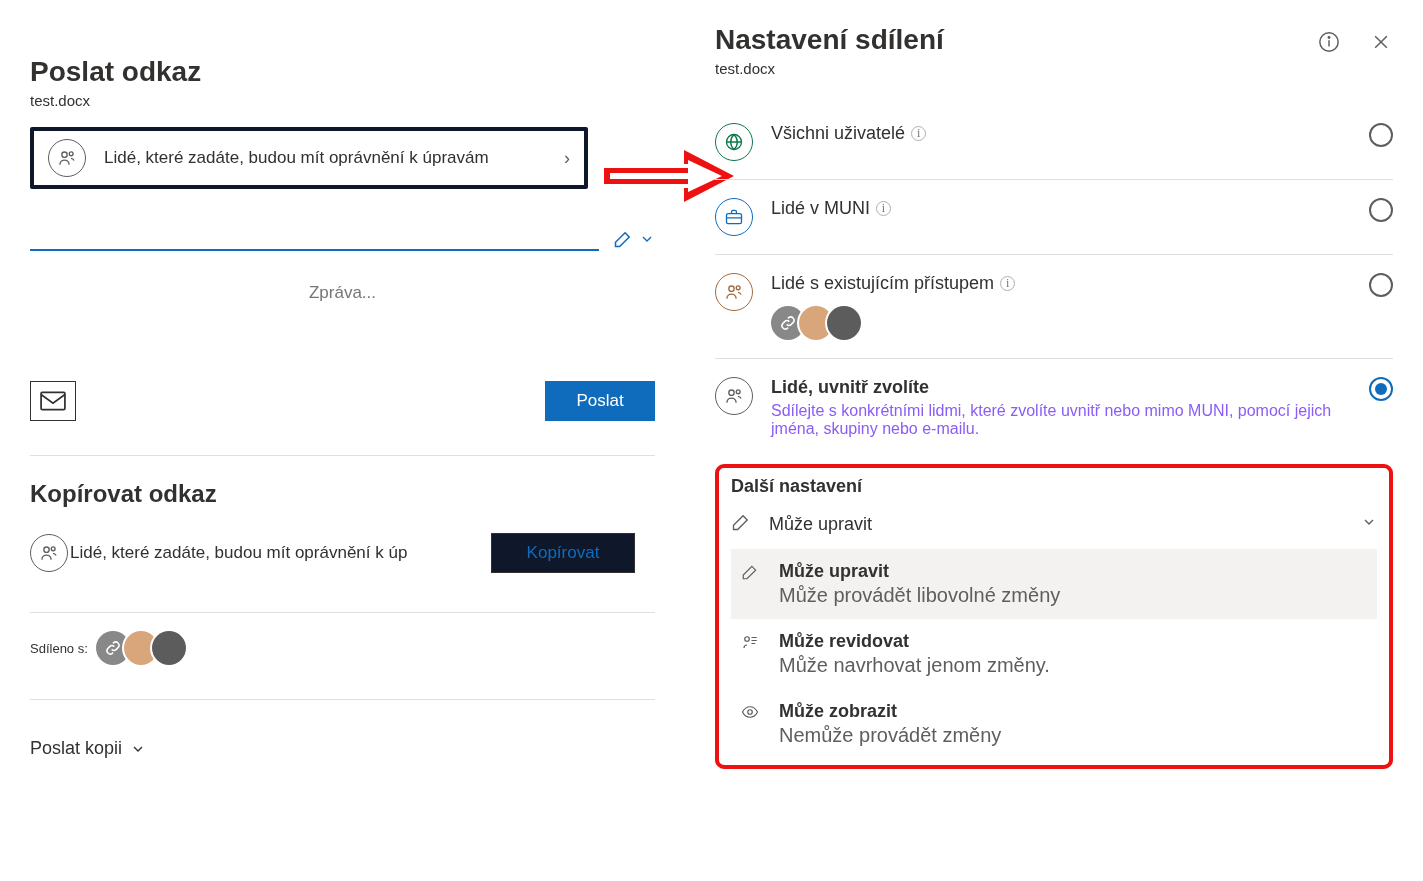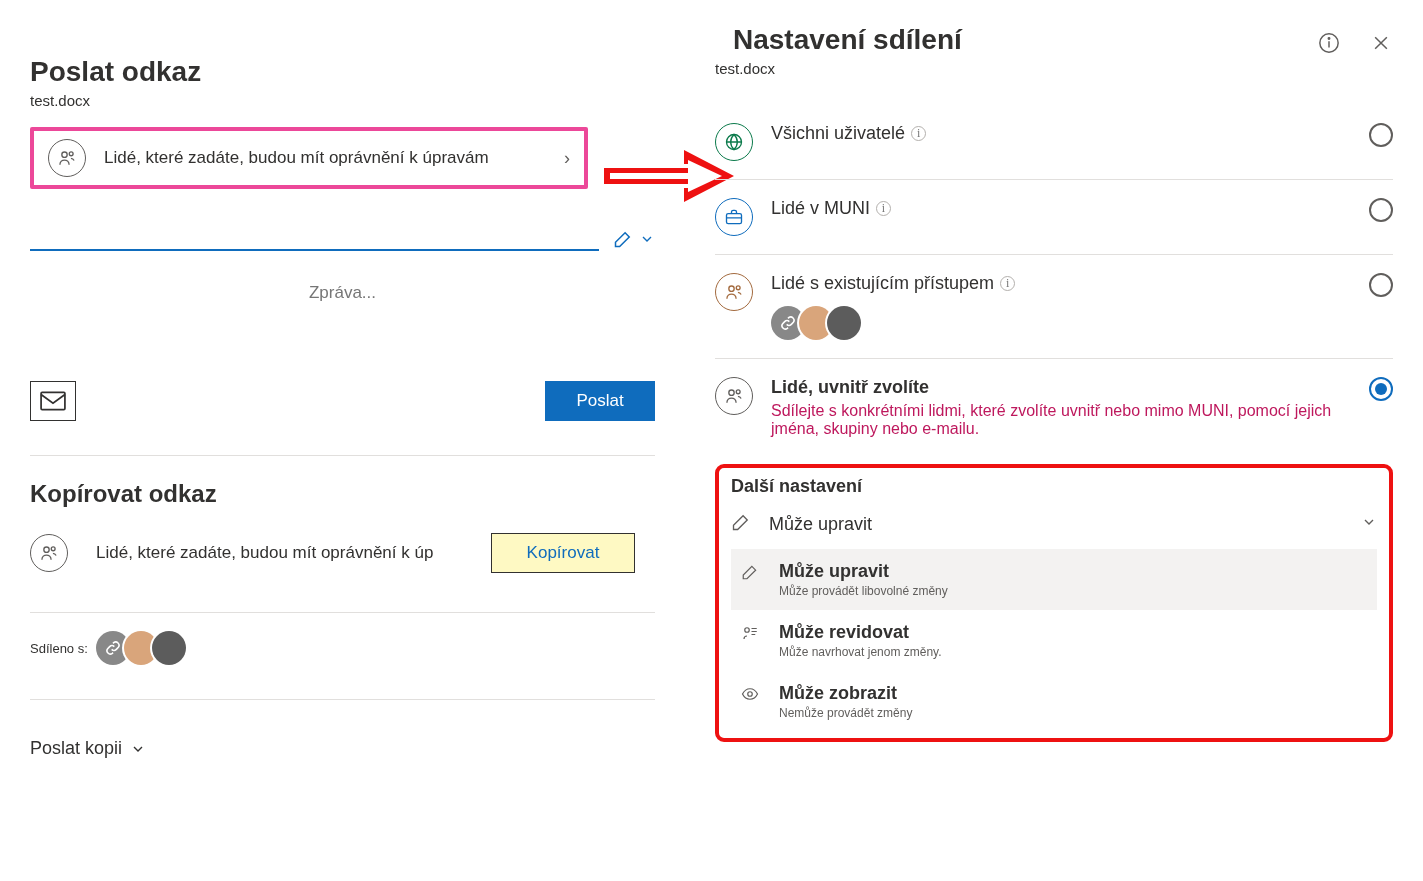--- a/index.html
+++ b/index.html
@@ -13,21 +13,21 @@
   }
   .root { display: flex; width: 100%; height: 100%; }
   .left-pane   { width: 685px; padding: 28px 30px 0 30px; position: relative; }
   .right-pane  { flex: 1; padding: 24px 30px 0 30px; position: relative; display: flex; flex-direction: column; }
   .arrow-gap   { position: absolute; left: 604px; top: 148px; width: 130px; height: 56px; }
 
   h1.page-title { font-size: 28px; font-weight: 700; margin: 28px 0 4px 0; }
   .filename { font-size: 15px; color: #323130; margin-bottom: 18px; }
 
   .perm-row {
-    border: 4px solid #ec4899; border-radius: 2px;
+    border: 4px solid #0f172a; border-radius: 2px;
     height: 62px; padding: 16px 14px;
     display: flex; align-items: center; gap: 18px;
     width: 558px;
     font-size: 17px;
   }
   .circled-icon {
     width: 38px; height: 38px; border: 1.5px solid #605e5c; border-radius: 50%;
     display: flex; align-items: center; justify-content: center;
     color: #605e5c; flex-shrink: 0;
   }
@@ -54,46 +54,46 @@
   .send-btn {
     width: 110px; height: 40px;
     background: #0f6cbd; color: #fff;
     border: none; font-size: 17px; cursor: pointer;
   }
 
   .section-rule { border: none; border-top: 1px solid #e1dfdd; margin: 34px 0 0 0; }
   h2.section-title { font-size: 24px; font-weight: 600; margin: 24px 0 20px 0; }
 
   .copy-row {
-    display: flex; align-items: center; gap: 28px;
+    display: flex; align-items: center; gap: 2px;
     font-size: 17px; height: 50px; width: 605px;
   }
   .copy-txt { flex: 1; white-space: nowrap; overflow: hidden; text-overflow: ellipsis; min-width:0; }
   .copy-btn {
     width: 144px; height: 40px;
-    border: 1.5px solid #323130; background: #fef9c3;
+    border: 1.5px solid #323130; background: #0f172a;
     color: #0f6cbd; font-size: 17px; cursor: pointer;
   }
 
   .shared-row { display: flex; align-items: center; gap: 8px; font-size: 13px; }
   .avatar {
     width: 34px; height: 34px; border-radius: 50%; background: #888;
     display: inline-flex; align-items: center; justify-content: center;
     color: #fff; font-size: 15px; flex-shrink: 0;
   }
   .avatar.link-av { background: #888; }
   .avatar.av1 { background: #d9a57b; }
   .avatar.av2 { background: #5c5c5c; }
   .avatar-stack { display: flex; }
   .avatar-stack .avatar + .avatar { margin-left: -6px; box-shadow: 0 0 0 2px #fff; }
 
   .send-copy-row { display: flex; align-items: center; gap: 8px; font-size: 18px; margin-top: 26px; cursor: pointer; }
 
   
-  .rp-header { display: flex; align-items: center; margin-left: 18px; }
+  .rp-header { display: flex; align-items: flex-start; }
   .rp-title { font-size: 28px; font-weight: 600; margin: 0; }
   .rp-icons { margin-left: auto; display: flex; gap: 28px; align-items:center; margin-top:6px;}
   .rp-icon { width: 24px; height: 24px; display:flex; align-items:center; justify-content:center; cursor:pointer; color:#605e5c;}
   .rp-filename { font-size: 15px; color: #323130; margin: 4px 0 28px 0; }
 
   .rp-subhead { font-size: 19px; font-weight: 600; margin: 0 0 8px 0; }
 
   .option-row {
     display: flex; align-items: flex-start; gap: 18px; padding: 18px 0;
     border-bottom: 1px solid #e1dfdd;
@@ -104,21 +104,21 @@
     border: 1.5px solid currentColor;
     display: flex; align-items: center; justify-content: center;
     flex-shrink: 0;
   }
   .opt-green  { color: #0b7a4b; }
   .opt-blue   { color: #0f6cbd; }
   .opt-brown  { color: #a36a3e; }
   .opt-grey   { color: #605e5c; }
   .option-body { flex: 1; display:flex; flex-direction:column; gap:4px;}
   .option-label { font-size: 18px; display:flex; align-items:center; gap:6px;}
-  .option-sub { font-size: 16px; color: #be185d; }
+  .option-sub { font-size: 16px; color: #8b5cf6; }
   .radio {
     width: 24px; height: 24px; border: 2px solid #605e5c; border-radius: 50%;
     flex-shrink: 0; display:flex; align-items:center; justify-content:center;
   }
   .radio.checked { border-color: #0f6cbd; }
   .radio.checked .dot { width: 12px; height: 12px; background:#0f6cbd; border-radius:50%; }
   .info-i { font-size: 12px; color:#767676; border:1px solid #b3b0ad; border-radius:50%; width:15px; height:15px; display:inline-flex; align-items:center; justify-content:center; font-style: normal; font-family: Georgia, serif; font-weight: normal;}
 
   .existing-avatars { margin-top: 8px; }
 
@@ -137,21 +137,21 @@
 
   .perm-list { margin-top: 4px; }
   .perm-item {
     display: flex; align-items: flex-start; gap: 18px;
     padding: 12px 8px;
   }
   .perm-item.selected { background: #f3f2f1; }
   .perm-item .p-ico { width:22px; display:flex; justify-content:center; color:#605e5c; margin-top:2px; flex-shrink:0;}
   .perm-item .p-body { display:flex; flex-direction:column; gap:2px;}
   .perm-item .p-title { font-size: 18px; font-weight:600; }
-  .perm-item .p-sub   { font-size: 12px; color:#605e5c; }
+  .perm-item .p-sub   { font-size: 20px; color:#605e5c; }
 
   .bold { font-weight: 600; }
 </style>
 </head>
 <body>
 
 <div class="root">
 
   <div class="left-pane">
 

